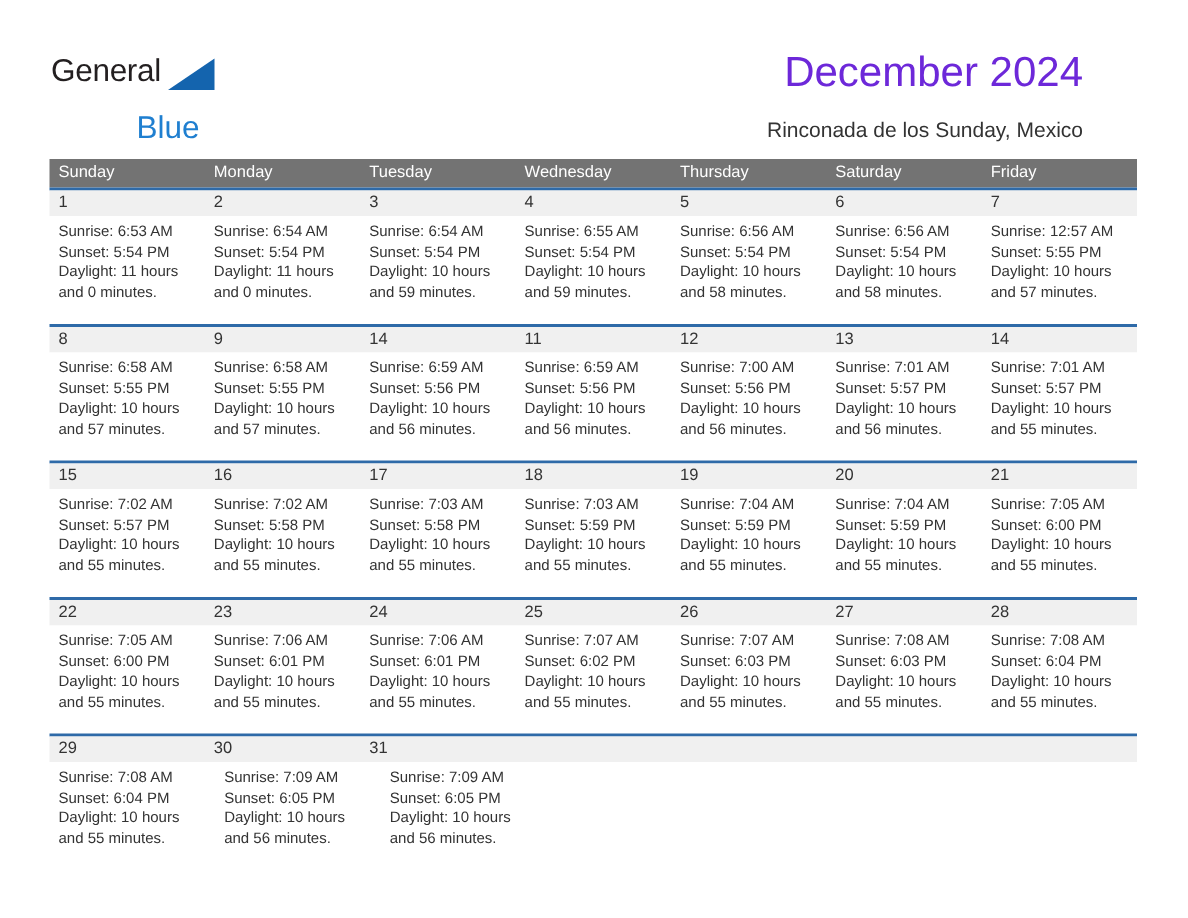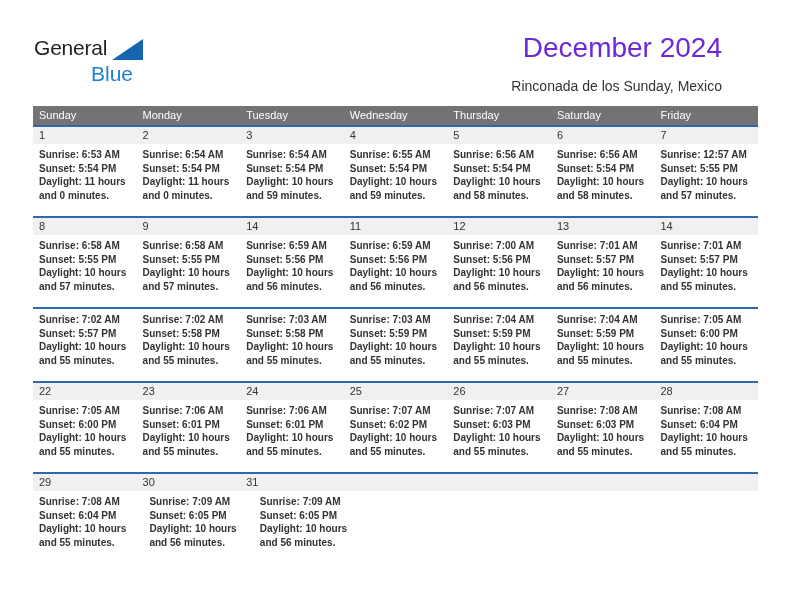--- a/index.html
+++ b/index.html
@@ -45,21 +45,21 @@
   .brand-triangle {
     position: absolute;
     left: 78px;
     top: 3px;
     width: 0; height: 0;
     border-left: 31px solid transparent;
     border-bottom: 21px solid #1464ae;
   }
   .brand-blue {
     position: absolute;
-    left: 57px; top: 26px;
+    left: 57px; top: 38px;
     font-size: 21px;
     color: #1f7fd0;
     line-height: 24px;
     white-space: nowrap;
     text-align: right;
   }
   .title-block {
     position: absolute;
     right: 34px;
     top: 30px;
@@ -119,21 +119,20 @@
     font-size: 11px;
     color: #333333;
     line-height: 17px;
     padding-left: 6px;
   }
   .detail-band {
     display: flex;
     width: 100%;
     background: #ffffff;
     height: 72px;
-    font-weight: bold;
   }
   .daycell-detail {
     flex: 1 1 0;
     padding: 4px 6px 0 6px;
     font-size: 10px;
     color: #333333;
     line-height: 13.6px;
   }
   .daycell-detail div { white-space: nowrap; }
   .detail-blank { flex: 1 1 0; }
@@ -276,20 +275,29 @@
         <div class="daycell-detail">
           <div>Sunrise: 7:01 AM</div>
           <div>Sunset: 5:57 PM</div>
           <div>Daylight: 10 hours</div>
           <div>and 55 minutes.</div>
         </div>
       </div>
     </div>
 
     <div class="week-row">
+      <div class="daynum-band">
+        <div class="daynum">15</div>
+        <div class="daynum">16</div>
+        <div class="daynum">17</div>
+        <div class="daynum">18</div>
+        <div class="daynum">19</div>
+        <div class="daynum">20</div>
+        <div class="daynum">21</div>
+      </div>
       <div class="detail-band">
         <div class="daycell-detail">
           <div>Sunrise: 7:02 AM</div>
           <div>Sunset: 5:57 PM</div>
           <div>Daylight: 10 hours</div>
           <div>and 55 minutes.</div>
         </div>
         <div class="daycell-detail">
           <div>Sunrise: 7:02 AM</div>
           <div>Sunset: 5:58 PM</div>

